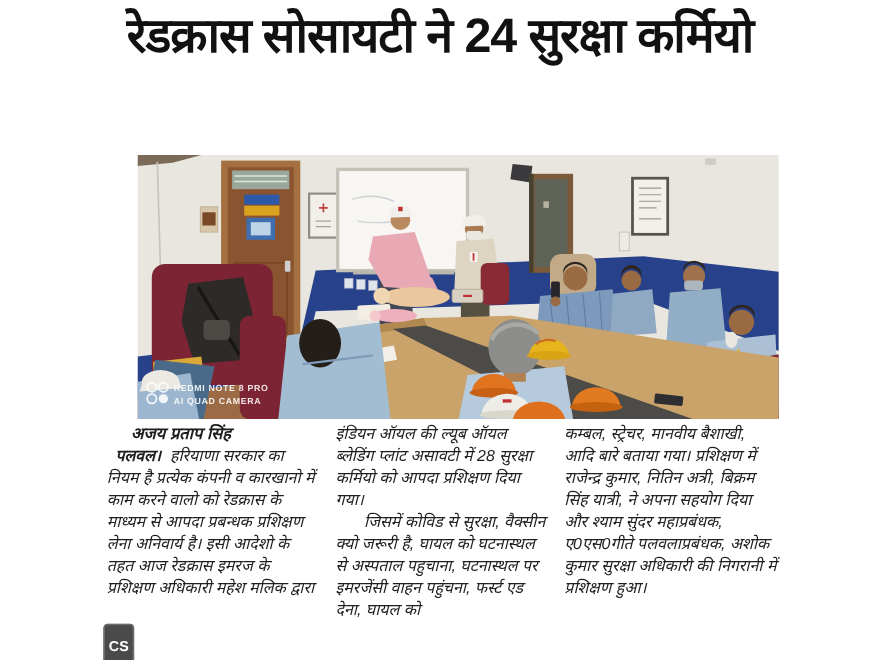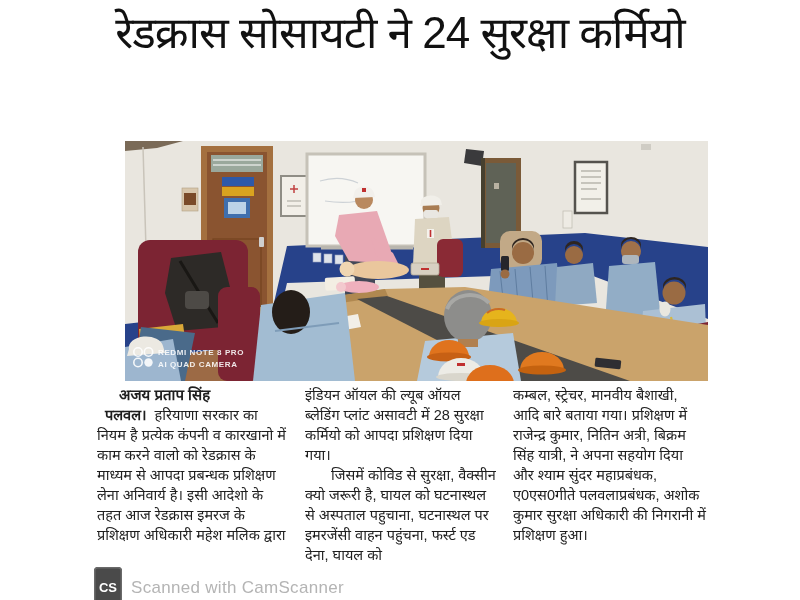--- a/index.html
+++ b/index.html
@@ -2,27 +2,27 @@
 <html><head>
 <meta charset="utf-8">
 <style>
   html,body{margin:0;padding:0;}
   body{
     width:800px;height:600px;background:#ffffff;position:relative;overflow:hidden;
     font-family:"Liberation Sans","DejaVu Sans",sans-serif;
   }
   .headline{
     position:absolute;top:4px;left:0;width:800px;text-align:center;
-    font-weight:400;color:#111;font-size:44px;line-height:57px;letter-spacing:-1px;
+    font-weight:700;color:#111;font-size:44px;line-height:57px;letter-spacing:-1px;
   }
   .photo-wrap{position:absolute;left:125px;top:141px;width:536px;height:240px;}
   .photo-wrap svg{display:block;width:583px;height:240px;}
   .article{
     position:absolute;left:97px;top:385px;width:610px;display:flex;gap:15px;
-    color:#1e1e1e;font-size:14.5px;line-height:20px;
+    color:#1e1e1e;font-size:14.5px;line-height:20px;font-style:italic;
   }
   .col{width:193px;}
   .col p{margin:0;}
   .byline{font-weight:bold;padding-left:22px;font-size:15px;}
   .lead-bold{font-weight:bold;}
   .indent8{text-indent:8px;}
   .indent26{text-indent:26px;}
   .footer{
     position:absolute;left:94px;top:567px;display:flex;align-items:center;gap:9px;
   }
@@ -257,14 +257,13 @@
     <p>इंडियन ऑयल की ल्यूब ऑयल ब्लेडिंग प्लांट असावटी में 28 सुरक्षा कर्मियो को आपदा प्रशिक्षण दिया गया।</p>
     <p class="indent26">जिसमें कोविड से सुरक्षा, वैक्सीन क्यो जरूरी है, घायल को घटनास्थल से अस्पताल पहुचाना, घटनास्थल पर इमरजेंसी वाहन पहुंचना, फर्स्ट एड देना, घायल को</p>
   </div>
   <div class="col">
     <p>कम्बल, स्ट्रेचर, मानवीय बैशाखी, आदि बारे बताया गया। प्रशिक्षण में राजेन्द्र कुमार, नितिन अत्री, बिक्रम सिंह यात्री, ने अपना सहयोग दिया और श्याम सुंदर महाप्रबंधक, ए0एस0गीते पलवलाप्रबंधक, अशोक कुमार सुरक्षा अधिकारी की निगरानी में प्रशिक्षण हुआ।</p>
   </div>
 </div>
 
 <div class="footer">
   <div class="cs-badge">CS</div>
-  <div class="cs-text">Scanned with CamScanner</div>
 </div>
 
 </body></html>

